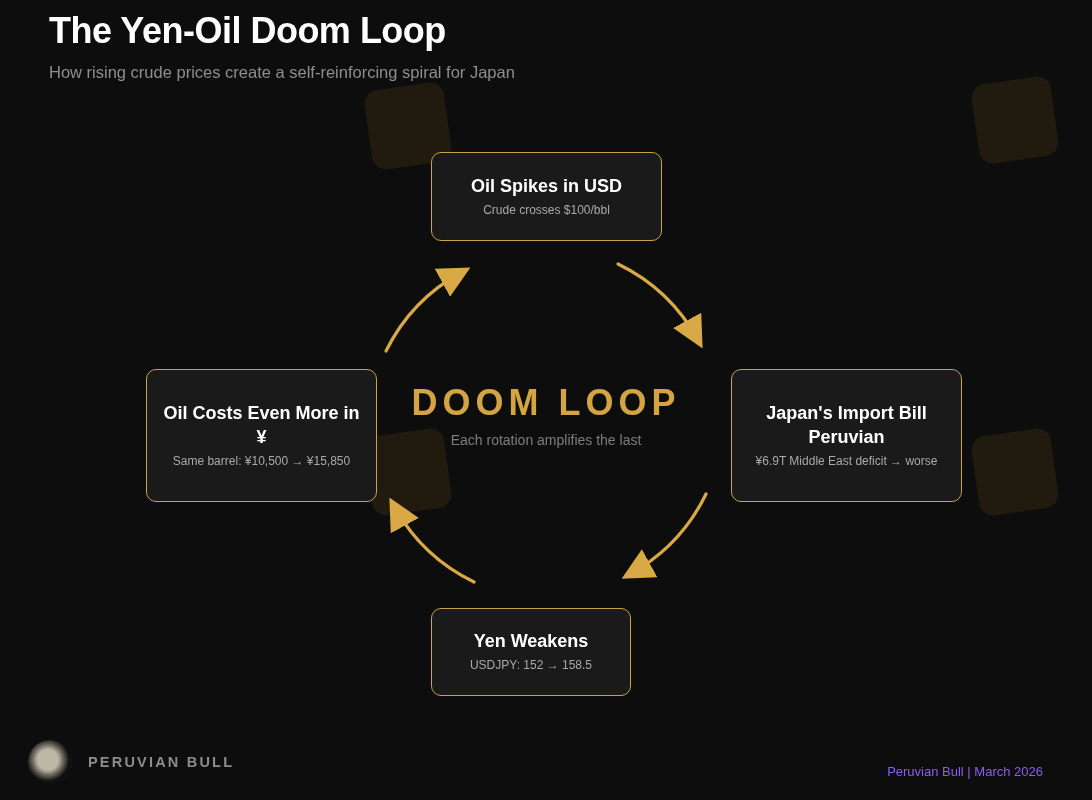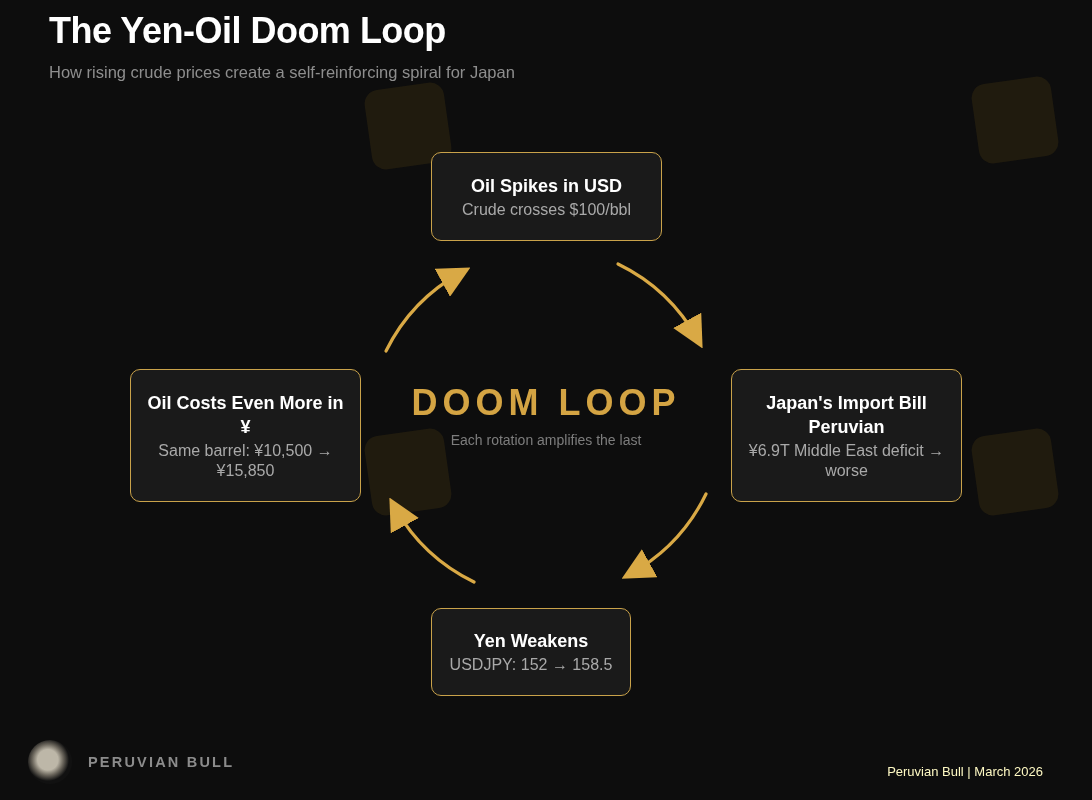--- a/index.html
+++ b/index.html
@@ -3,33 +3,33 @@
 <meta charset="utf-8">
 <style>
   * { box-sizing: border-box; margin: 0; padding: 0; }
   html, body { width: 1092px; height: 800px; background: #0d0d0d; overflow: hidden; }
   body { position: relative; font-family: "Liberation Sans", "DejaVu Sans", sans-serif; color: #fff; }
   .title { position: absolute; left: 49px; top: 10px; font-size: 36px; font-weight: 700; color: #ffffff; letter-spacing: -0.5px; }
   .subtitle { position: absolute; left: 49px; top: 63px; font-size: 16.5px; color: #8e8e8e; }
   .node { position: absolute; background: #1a1a1a; border: 1px solid #c9a24a; border-radius: 10px;
           display: flex; flex-direction: column; align-items: center; justify-content: center; text-align: center; padding: 14px 16px; }
   .node-title { font-size: 18px; font-weight: 700; color: #ffffff; line-height: 24px; }
-  .node-sub { font-size: 16px; color: #a9a9a9; line-height: 20px; margin-top: 2px; }
+  .node-sub { font-size: 12px; color: #a9a9a9; line-height: 20px; margin-top: 2px; }
   #node-top { left: 431px; top: 152px; width: 231px; height: 89px; }
   #node-right { left: 731px; top: 369px; width: 231px; height: 133px; }
   #node-bottom { left: 431px; top: 608px; width: 200px; height: 88px; }
-  #node-left { left: 130px; top: 369px; width: 231px; height: 133px; }
+  #node-left { left: 146px; top: 369px; width: 231px; height: 133px; }
   .center-title { position: absolute; left: 396px; top: 382px; width: 300px; text-align: center;
                   font-size: 36px; font-weight: 700; color: #d4a443; letter-spacing: 5px; }
   .center-sub { position: absolute; left: 396px; top: 432px; width: 300px; text-align: center; font-size: 14px; color: #7d7d7d; }
   svg.arrows { position: absolute; left: 0; top: 0; }
   .brand { position: absolute; left: 28px; top: 740px; display: flex; align-items: center; }
   .avatar { width: 44px; height: 44px; border-radius: 50%; background: radial-gradient(circle at 45% 45%, #bdb7a8 0 30%, #6b665c 45%, #111 62%); }
   .brand-name { margin-left: 16px; font-size: 14.5px; font-weight: 700; color: #8c8c8c; letter-spacing: 2.2px; }
-  .credit { position: absolute; right: 49px; top: 764px; font-size: 13px; color: #fef9c3; }
+  .credit { position: absolute; right: 49px; top: 764px; font-size: 13px; color: #8b5cf6; }
   .watermark { position: absolute; width: 80px; height: 80px; border-radius: 14px; background: rgba(120,95,20,0.18); transform: rotate(-8deg); }
 </style>
 </head>
 <body>
 
 <div class="watermark" style="left:368px;top:86px;"></div>
 <div class="watermark" style="left:975px;top:80px;"></div>
 <div class="watermark" style="left:368px;top:432px;"></div>
 <div class="watermark" style="left:975px;top:432px;"></div>
 

